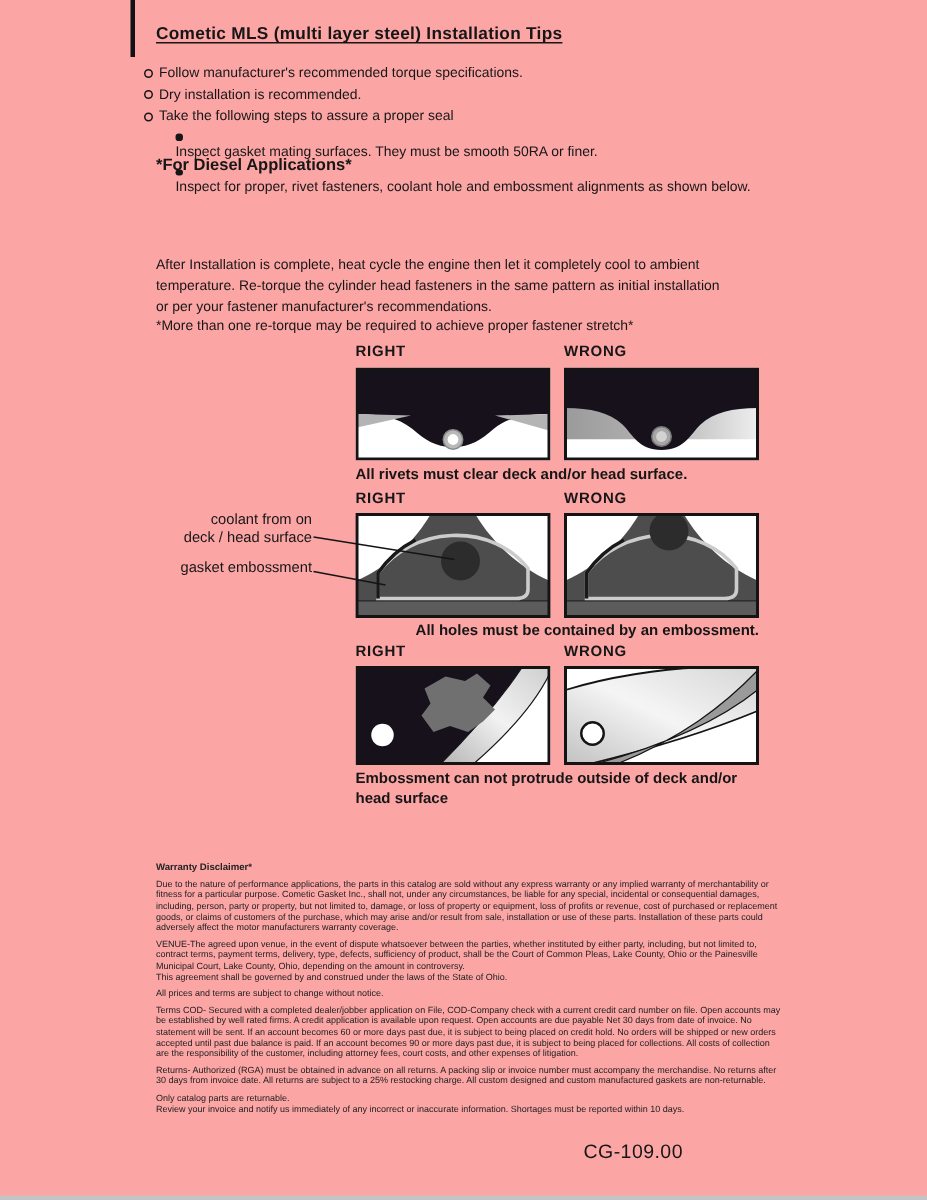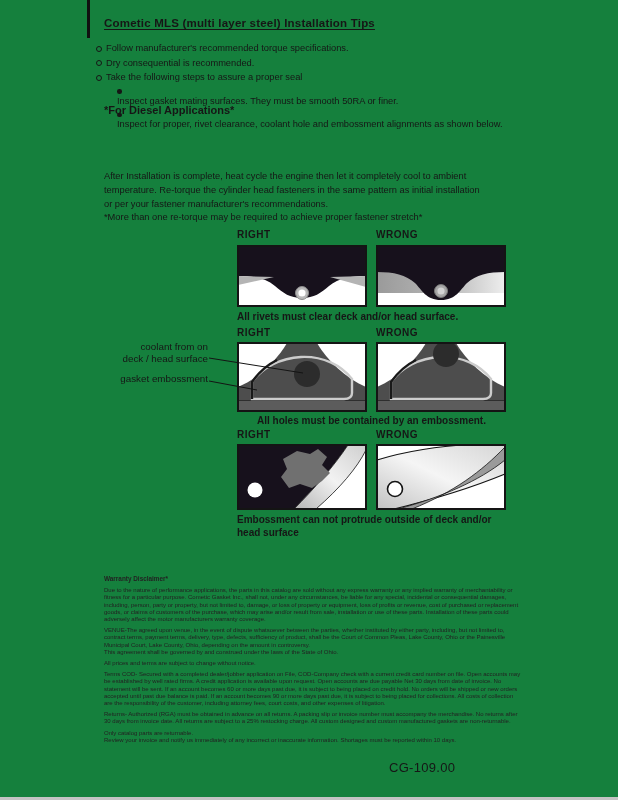--- a/index.html
+++ b/index.html
@@ -1,37 +1,37 @@
 <!DOCTYPE html>
 <html><head>
 <meta charset="utf-8">
 <style>
   html,body{margin:0;padding:0;background:#ffffff;}
-  .page{position:relative;width:618px;height:800px;background:#15803d;overflow:hidden;
+  .page{position:relative;width:618px;height:800px;background:#fca5a5;overflow:hidden;
         font-family:"Liberation Sans",sans-serif;color:#161616;}
   .abs{position:absolute;}
   .crop-mark{left:87px;top:0;width:3px;height:38px;background:#111;}
   .title{left:104px;top:17px;font-size:11.5px;font-weight:bold;letter-spacing:.2px;
          text-decoration:underline;text-underline-offset:2px;white-space:nowrap;}
   .tips{left:96px;top:41px;font-size:9.3px;line-height:14.5px;}
   .bullet-row{display:flex;align-items:flex-start;white-space:nowrap;}
   .bullet-row .ring{width:4px;height:4px;border:1px solid #161616;border-radius:50%;
                     display:inline-block;margin:4.5px 4px 0 0;flex:none;}
   .sub-row{display:flex;align-items:flex-start;margin-left:21px;white-space:nowrap;flex-direction:column;}
   .sub-row .dot{width:4.5px;height:4.5px;background:#161616;border-radius:50%;
                 display:inline-block;margin:4.5px 4px 0 0;flex:none;}
   .diesel-heading{left:104px;top:104px;font-size:11px;font-weight:bold;white-space:nowrap;}
   .para{font-size:9.3px;line-height:14px;}
   .para div{white-space:nowrap;}
   .p1{left:104px;top:134px;}
   .p2{left:104px;top:169px;}
   .p3{left:104px;top:212px;font-size:9.3px;white-space:nowrap;}
   .rw-label{width:130px;text-align:left;font-size:10px;font-weight:bold;letter-spacing:.5px;}
   .cap{font-size:10px;font-weight:bold;line-height:12.5px;}
-  .cap-center{text-align:center;}
+  .cap-center{text-align:right;}
   .small-label{font-size:9.8px;line-height:11.5px;text-align:right;width:112px;}
   .warranty{left:104px;top:575px;width:436px;font-size:6px;line-height:7.2px;color:#222;}
   .warranty .w-head{font-size:6.4px;font-weight:bold;margin-bottom:5px;}
   .warranty .w-para{margin-bottom:4px;}
   .warranty .w-para div{white-space:nowrap;}
   .page-number{left:389px;top:760px;font-size:13px;letter-spacing:.3px;white-space:nowrap;}
   .bottom-strip{left:0;bottom:0;width:618px;height:3px;background:#c4c4c4;}
   svg{display:block;}
   .overlay{left:0;top:0;pointer-events:none;}
 </style>
@@ -44,33 +44,33 @@
 
   <div class="abs title">Cometic MLS (multi layer steel) Installation Tips</div>
 
   <div class="abs tips">
     <div class="bullet-row">
       <span class="ring"></span>
       <span>Follow manufacturer's recommended torque specifications.</span>
     </div>
     <div class="bullet-row">
       <span class="ring"></span>
-      <span>Dry consequential is recommended.</span>
+      <span>Dry installation is recommended.</span>
     </div>
     <div class="bullet-row">
       <span class="ring"></span>
       <span>Take the following steps to assure a proper seal</span>
     </div>
     <div class="sub-row">
       <span class="dot"></span>
       <span>Inspect gasket mating surfaces.  They must be smooth 50RA or finer.</span>
     </div>
     <div class="sub-row">
       <span class="dot"></span>
-      <span>Inspect for proper, rivet clearance, coolant hole and embossment alignments as shown below.</span>
+      <span>Inspect for proper, rivet fasteners, coolant hole and embossment alignments as shown below.</span>
     </div>
   </div>
 
   <div class="abs diesel-heading">*For Diesel Applications*</div>
   <div class="abs para p2">
       <div>After Installation is complete, heat cycle the engine then let it completely cool to ambient</div>
       <div>temperature. Re-torque the cylinder head fasteners in the same pattern as initial installation</div>
       <div>or per your fastener manufacturer's recommendations.</div>
     </div>
   <div class="abs p3">*More than one re-torque may be required to achieve proper fastener stretch*</div>

